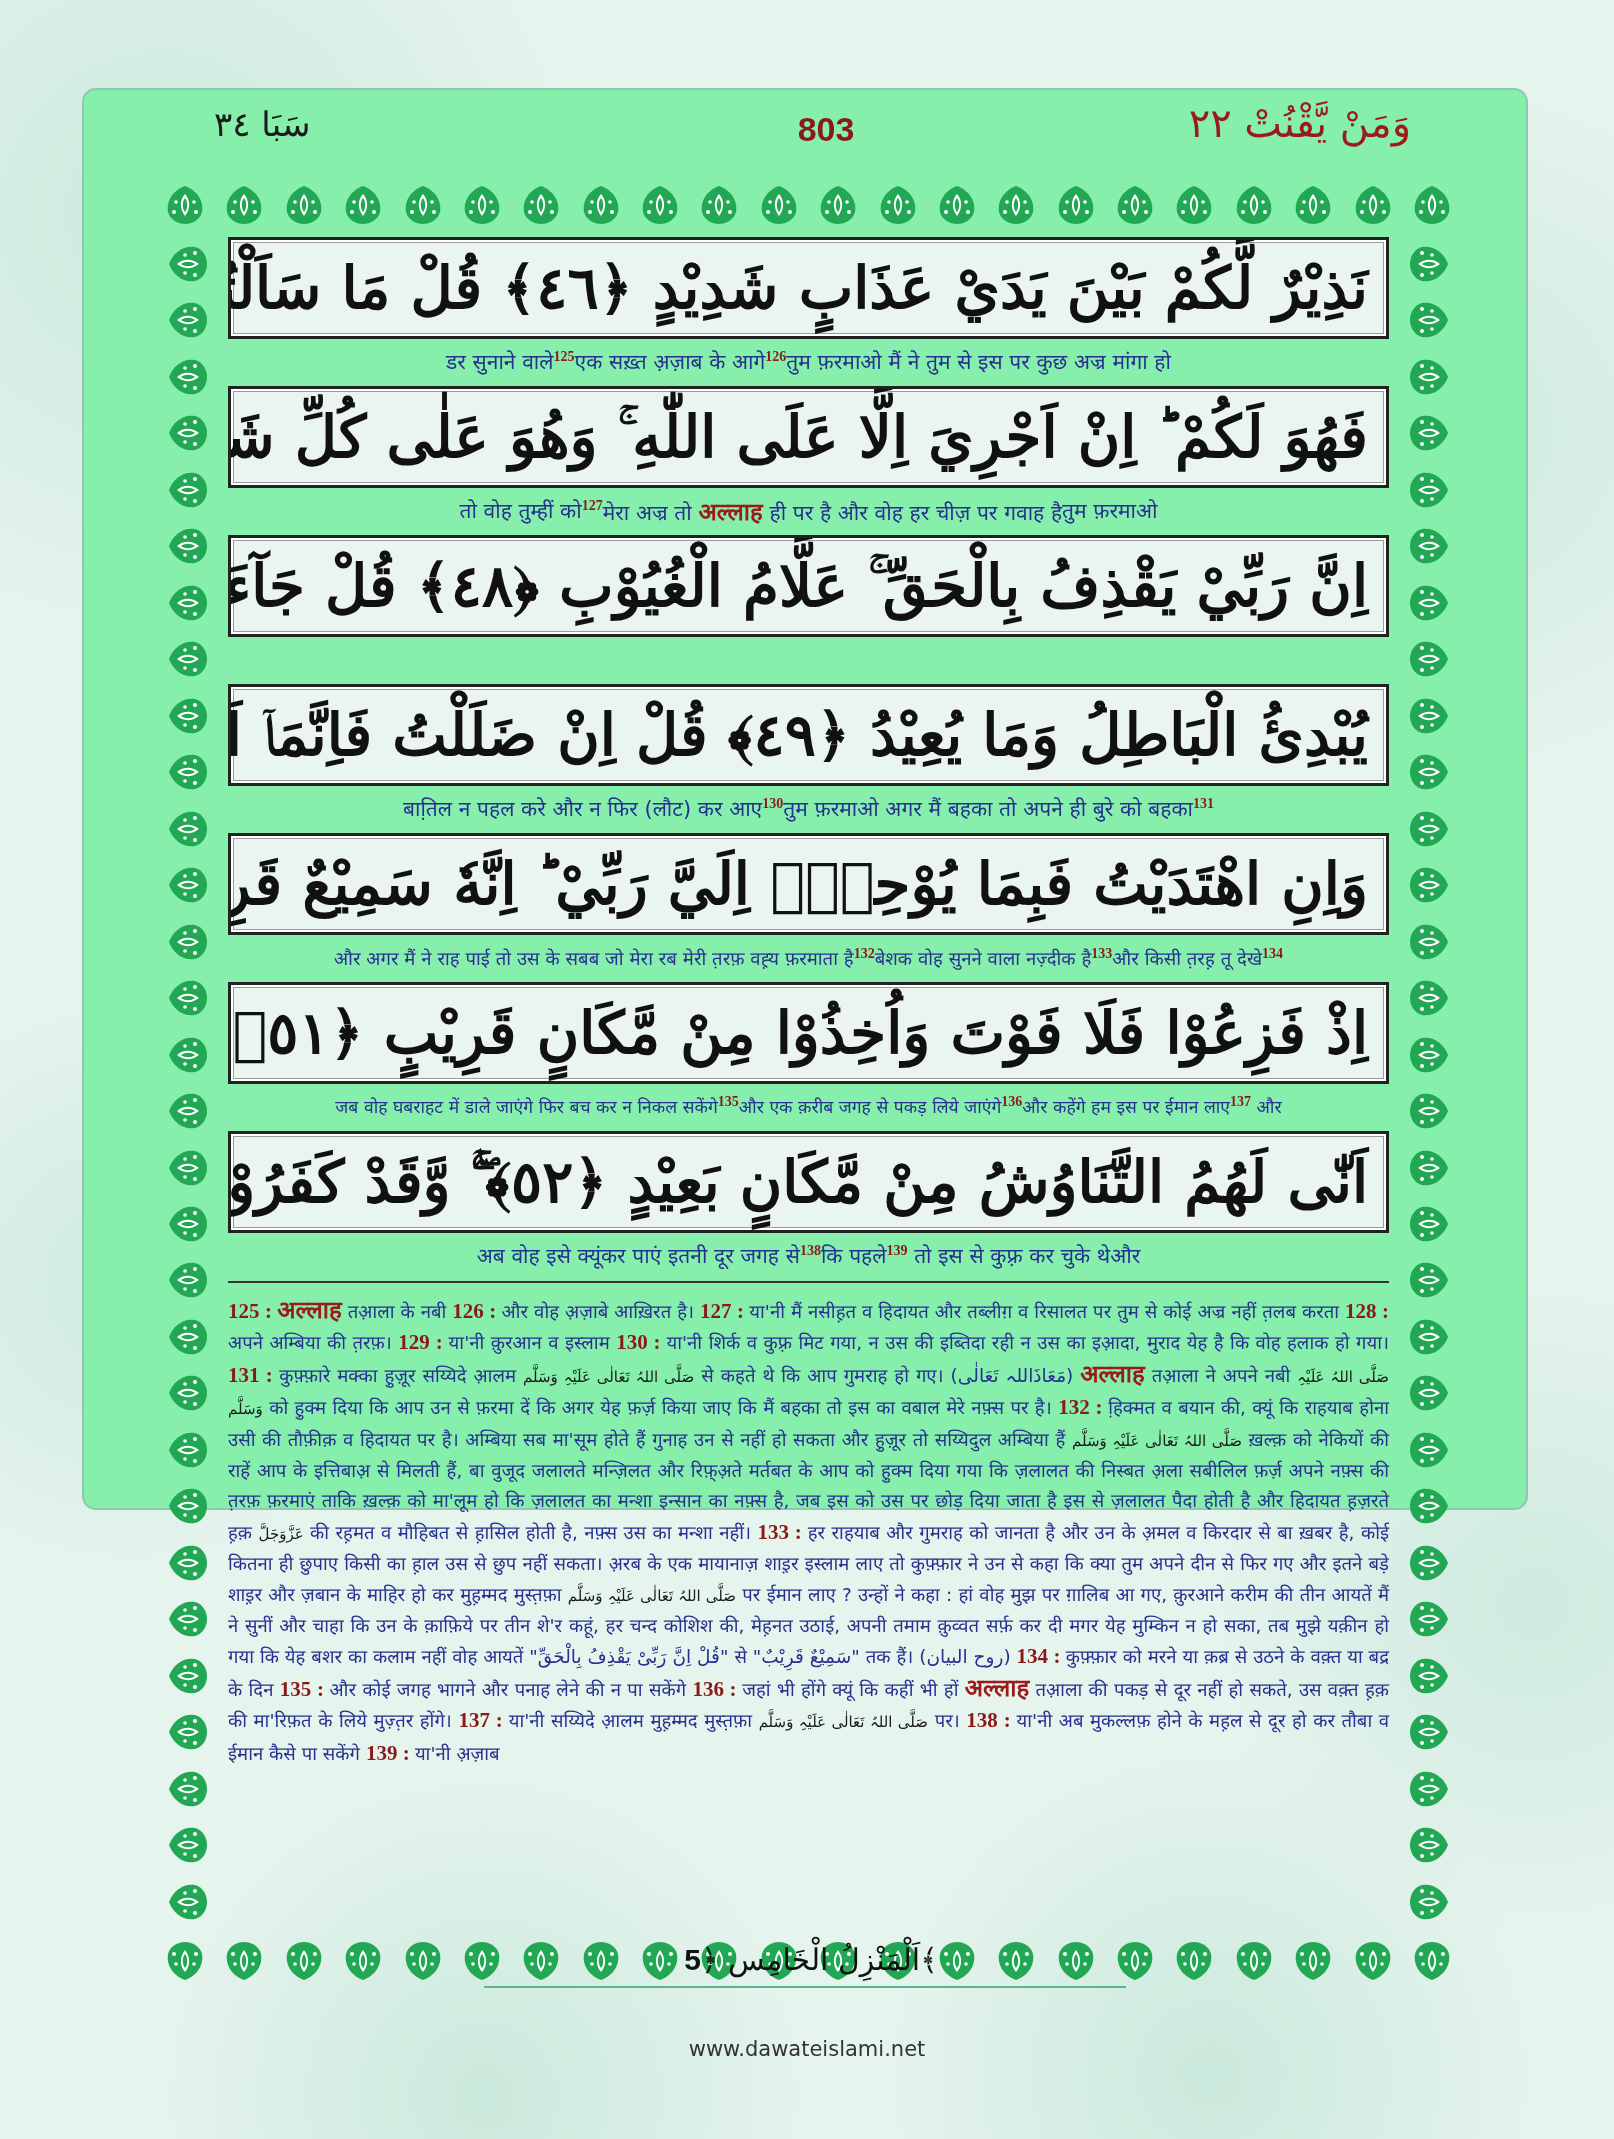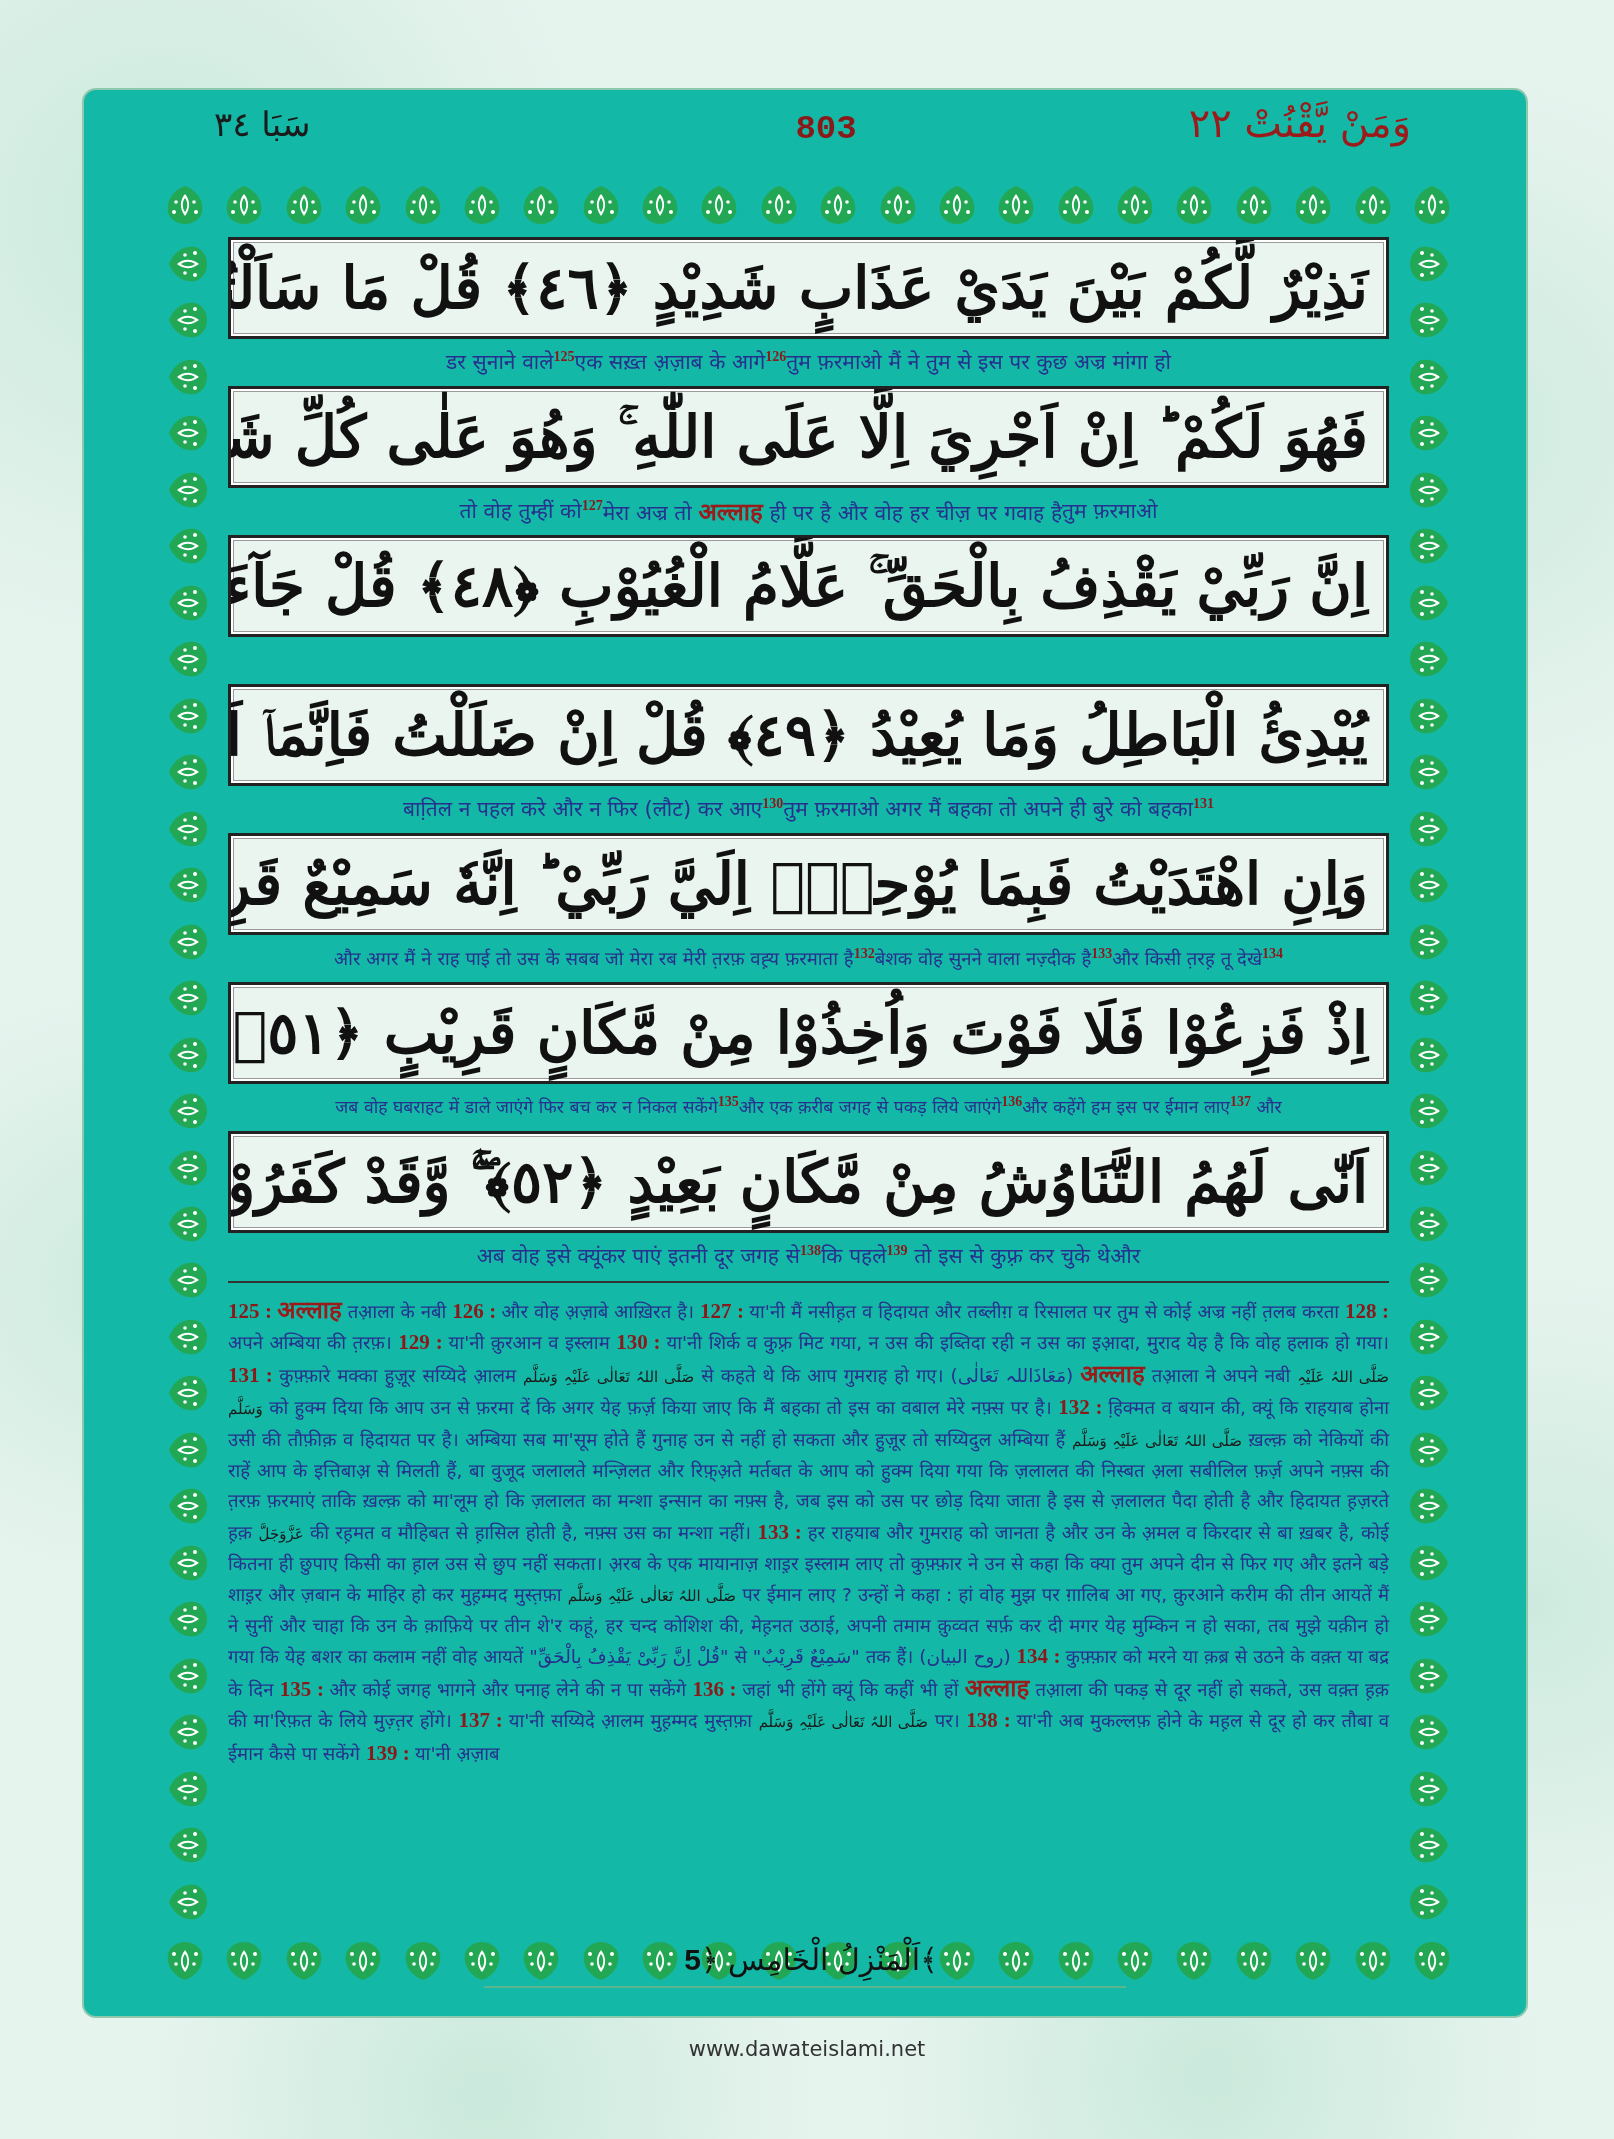--- a/index.html
+++ b/index.html
@@ -13,35 +13,35 @@
       radial-gradient(circle at 95% 75%, rgba(120,200,165,0.22) 0, rgba(120,200,165,0) 15%),
       radial-gradient(circle at 30% 98%, rgba(120,200,165,0.25) 0, rgba(120,200,165,0) 14%),
       radial-gradient(circle at 75% 97%, rgba(120,200,165,0.25) 0, rgba(120,200,165,0) 14%);
     font-family: "DejaVu Sans", sans-serif;
     position: relative;
     overflow: hidden;
   }
   .page {
     position: absolute;
     left: 82px; top: 88px;
-    width: 1446px; height: 1930px;
-    background: #14b8a6;
+    width: 1446px; height: 1422px;
+    background: #86efac;
     border: 2px solid #8fc9ad;
     border-radius: 14px;
   }
   .header {
     position: absolute; left: 0; top: 0; width: 100%; height: 78px;
   }
   .hdr-left {
     position: absolute; left: 130px; top: 14px;
     font-family: "DejaVu Serif", serif; font-size: 34px; color: #1b1b1b;
   }
   .hdr-center {
     position: absolute; left: 0; right: 0; top: 20px; text-align: center;
-    font-family: Liberation Mono, monospace; font-weight: bold;
+    font-family: Liberation Sans, sans-serif; font-weight: bold;
     font-size: 34px; color: #8a1a1a; margin-left: 42px;
   }
   .hdr-right {
     position: absolute; right: 115px; top: 10px;
     font-family: "DejaVu Serif", serif; font-size: 40px; color: #9b1b1b;
   }
   .frame {
     position: absolute; left: 72px; top: 83px; width: 1305px; height: 1820px;
   }
   .orn-row {

